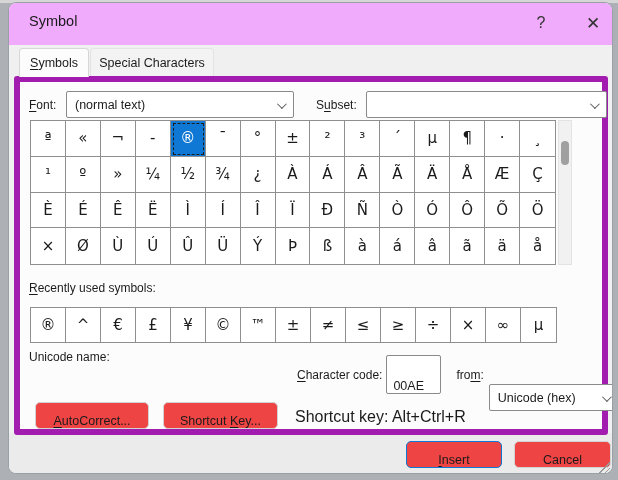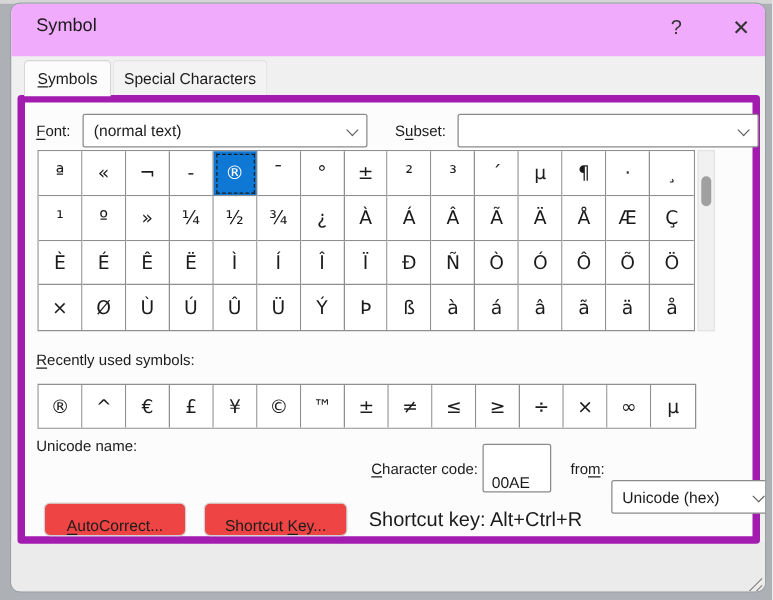--- a/index.html
+++ b/index.html
@@ -194,17 +194,23 @@
       <div class="btn" style="left:15px; top:320px; width:114px;">
         <span><span class="u">A</span><span>utoCorrect...</span></span>
       </div>
       <div class="btn" style="left:143px; top:320px; width:115px;">
         <span><span>Shortcut </span><span class="u">K</span><span>ey...</span></span>
       </div>
       <span class="lbl" style="left:275px; top:326px; font-size:16px;">Shortcut key: Alt+Ctrl+R</span>
     </div>
 
     <div class="footer">
+      <div class="btn btn-primary" style="left:397px; top:8px; width:96px;">
+        <span><span class="u">I</span><span>nsert</span></span>
+      </div>
+      <div class="btn" style="left:505px; top:8px; width:97px;">
+        <span>Cancel</span>
+      </div>
       <div class="grip"></div>
     </div>
 
   </div>
 </div>
 
 </body></html>

